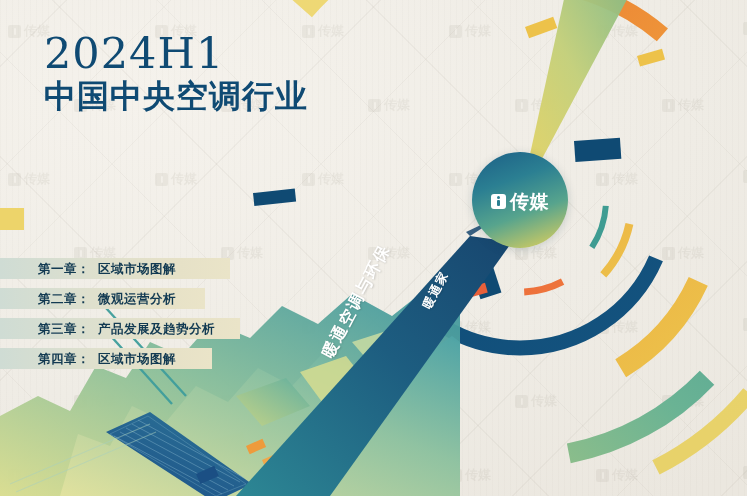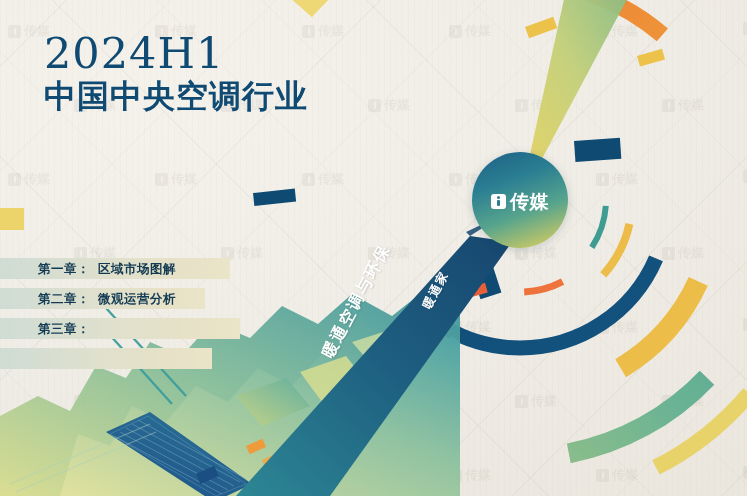--- a/index.html
+++ b/index.html
@@ -505,20 +505,25 @@
         <span class="bar"></span>
         <span class="txt">
           <span class="num">第二章：</span>
           <span class="ttl">微观运营分析</span>
         </span>
       </div>
       <div class="chapter c3">
         <span class="bar"></span>
         <span class="txt">
           <span class="num">第三章：</span>
+          <span class="ttl">产品发展及趋势分析</span>
         </span>
       </div>
       <div class="chapter c4">
         <span class="bar"></span>
+        <span class="txt">
+          <span class="num">第四章：</span>
+          <span class="ttl">区域市场图解</span>
+        </span>
       </div>
     </div>
 
 </div>
 
 </body></html>

